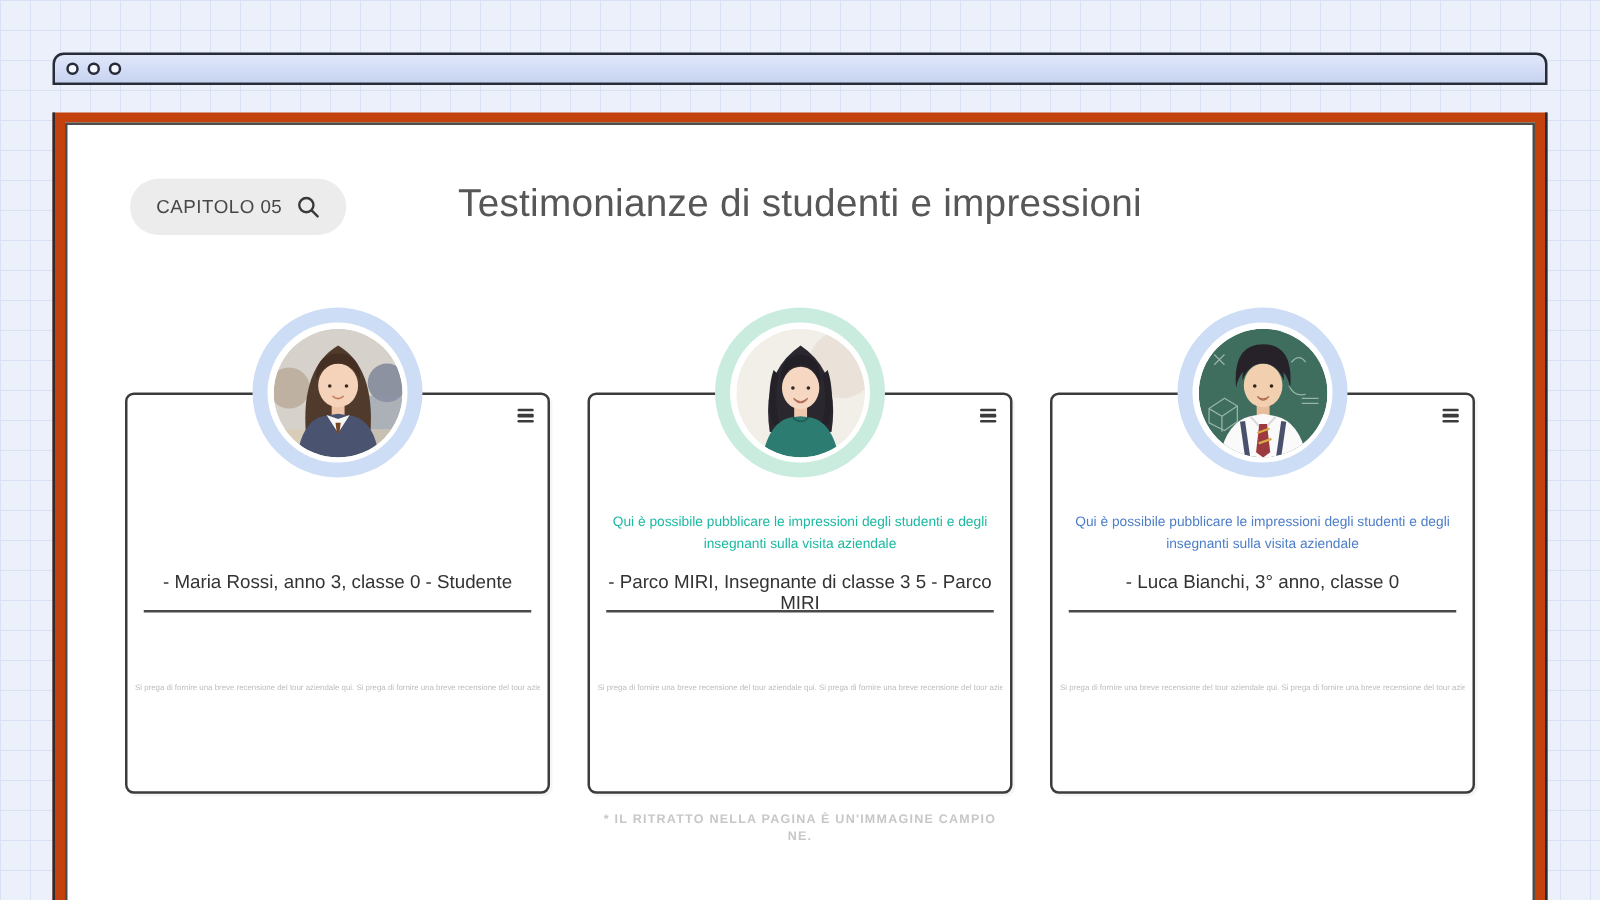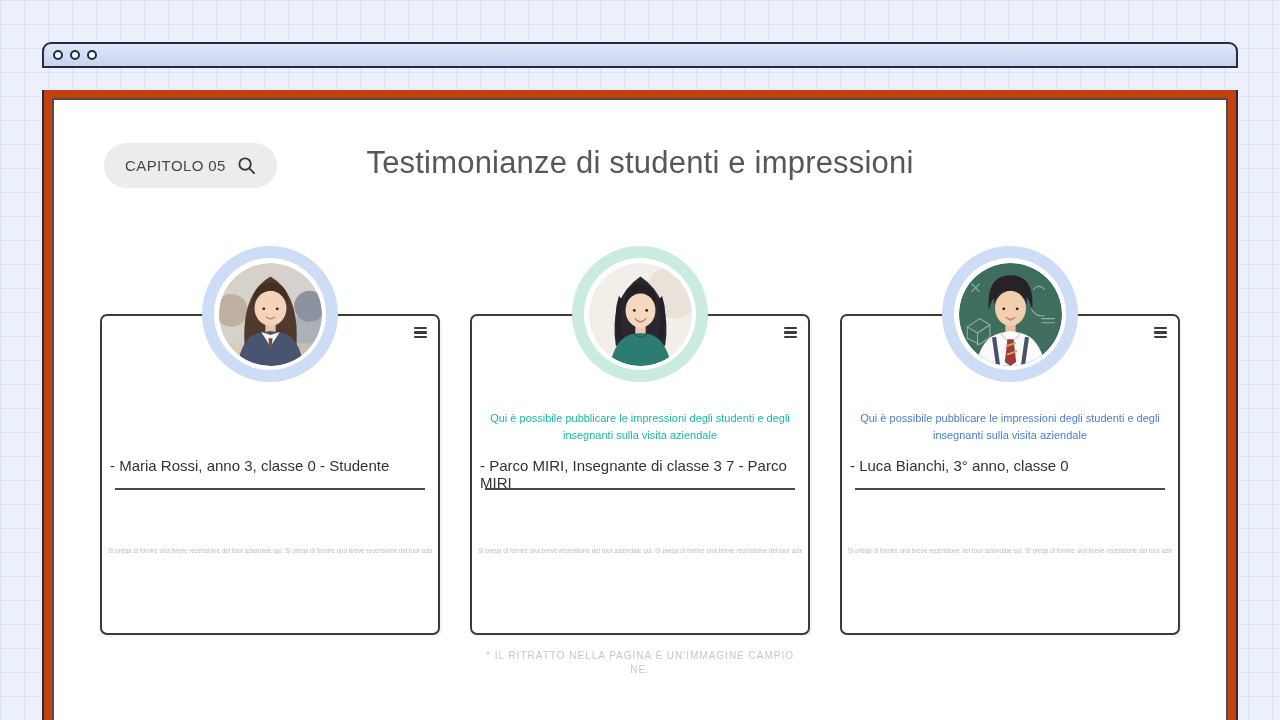--- a/index.html
+++ b/index.html
@@ -51,29 +51,29 @@
   .ring-blue{background:#cdddf6}
   .ring-mint{background:#c9ecdf}
   .avatar-white{width:112px;height:112px;border-radius:50%;background:#fff;display:flex;align-items:center;justify-content:center}
   .avatar svg{width:103px;height:103px;border-radius:50%;display:block}
   .quote{
     position:absolute;top:94px;left:18px;right:18px;text-align:center;
     font-size:11px;line-height:1.55;
   }
   .accent-blue{color:#4d7ec8}
   .accent-teal{color:#1cb9a2}
-  .author{position:absolute;top:141px;left:8px;right:8px;text-align:left;font-size:15px;color:#333}
+  .author{position:absolute;top:141px;left:8px;right:8px;text-align:center;font-size:15px;color:#333}
   .divider{position:absolute;top:172px;left:13px;right:13px;height:2px;background:#4a4a4a}
   .placeholder{
     position:absolute;top:231px;left:6px;right:6px;text-align:center;
     font-size:6.3px;color:#bdbdbd;white-space:nowrap;overflow:hidden;
   }
   .footnote{
     position:absolute;left:0;right:0;top:549px;text-align:center;
-    font-size:10px;letter-spacing:1px;color:#c7c7c7;line-height:1.4;
+    font-size:10px;letter-spacing:1px;color:#c7c7c7;line-height:1.4;font-weight:bold;
   }
   .bottom-bar{
     margin-top:5px;height:18px;box-sizing:border-box;
     border:2px solid #272c38;border-radius:4px 4px 9px 9px;
     background:linear-gradient(#dbe4f8,#bccdf0 60%,#ccd9f4);
   }
 </style>
 </head>
 <body>
 
@@ -164,21 +164,21 @@
                   <circle cx="44" cy="46" r="1.4" fill="#31241d"></circle>
                   <circle cx="56" cy="46" r="1.4" fill="#31241d"></circle>
                   <path d="M44.5 54 Q50 59.5 55.5 54 Q50 61 44.5 54 Z" fill="#fff" stroke="#b5705d" stroke-width=".9"></path>
                   <path d="M20 100 Q26 72 42 69 L50 68 L58 69 Q74 72 80 100 Z" fill="#2d7c71"></path>
                   <path d="M44 69 Q50 75 56 69" fill="none" stroke="#1f5d55" stroke-width="1.3"></path>
                 </g>
               </svg>
             </div>
           </div>
           <div class="quote accent-teal">Qui è possibile pubblicare le impressioni degli studenti e degli insegnanti sulla visita aziendale</div>
-          <div class="author">- Parco MIRI, Insegnante di classe 3 7 - Parco MIRI</div>
+          <div class="author">- Parco MIRI, Insegnante di classe 3 5 - Parco MIRI</div>
           <div class="divider"></div>
           <div class="placeholder">Si prega di fornire una breve recensione del tour aziendale qui. Si prega di fornire una breve recensione del tour aziendale qui.</div>
         </div>
 
         <div class="card">
           <button class="menu-btn">
               <i></i>
               <i></i>
               <i></i>
             </button>

